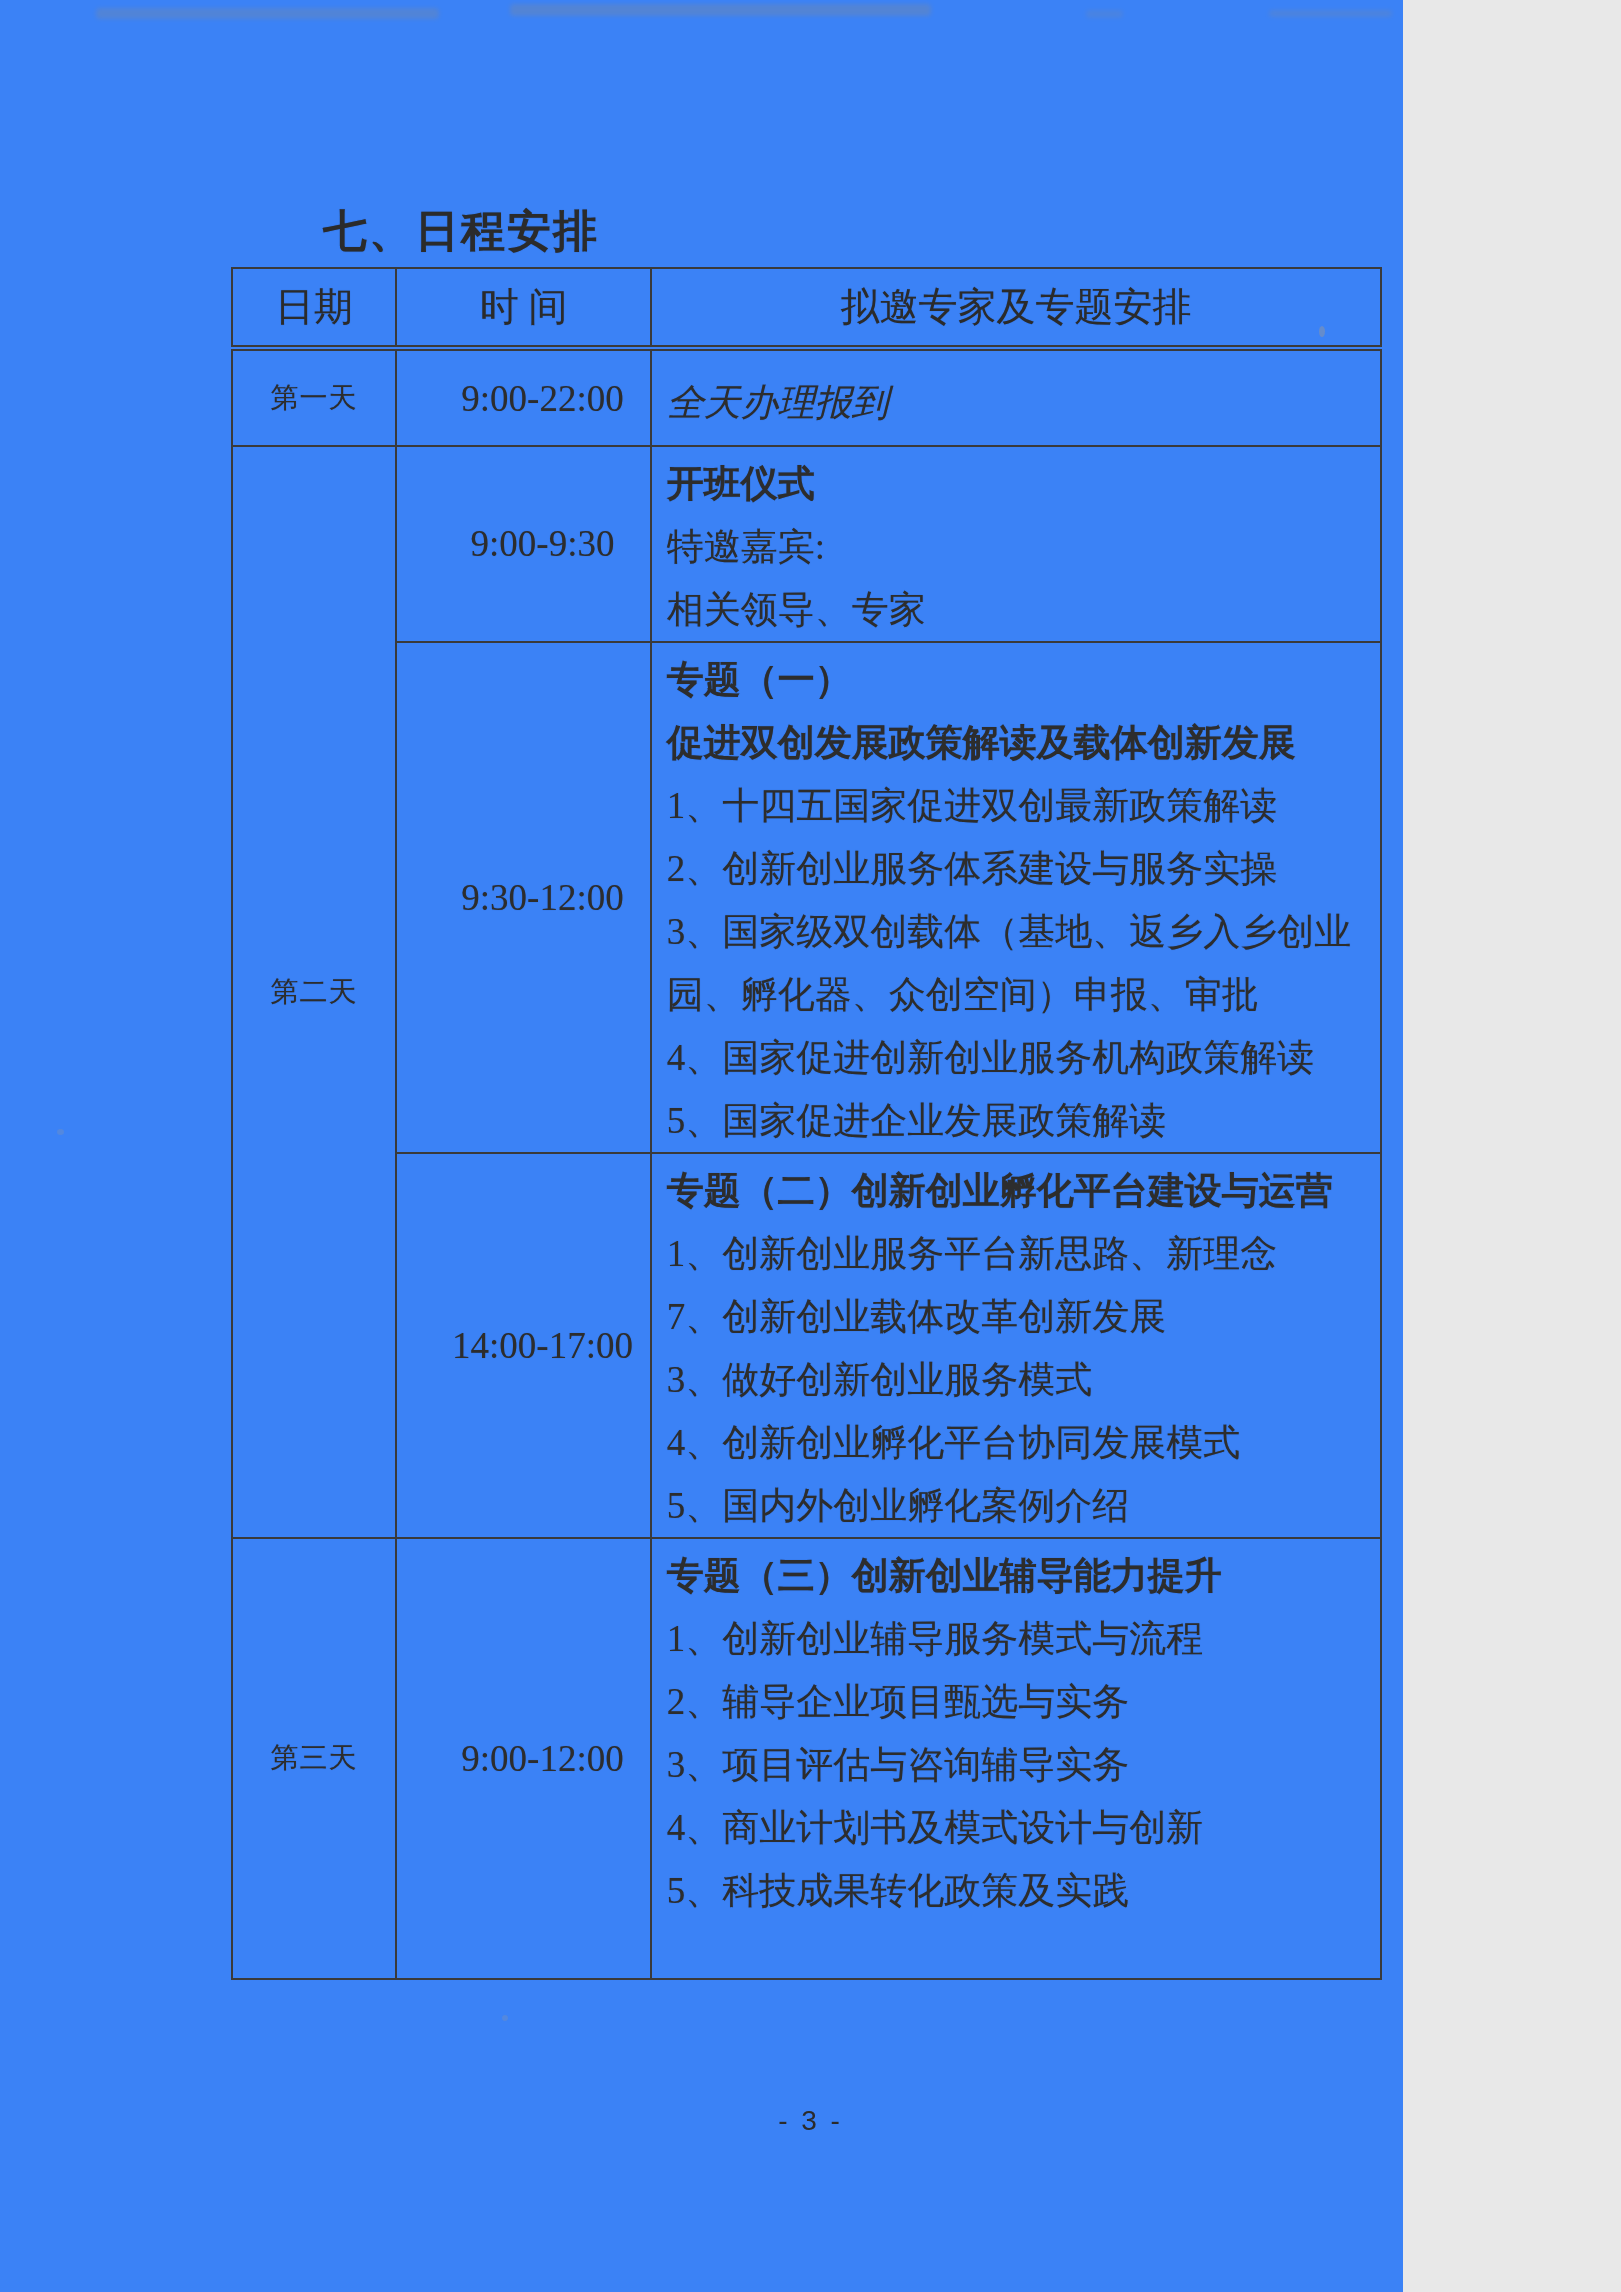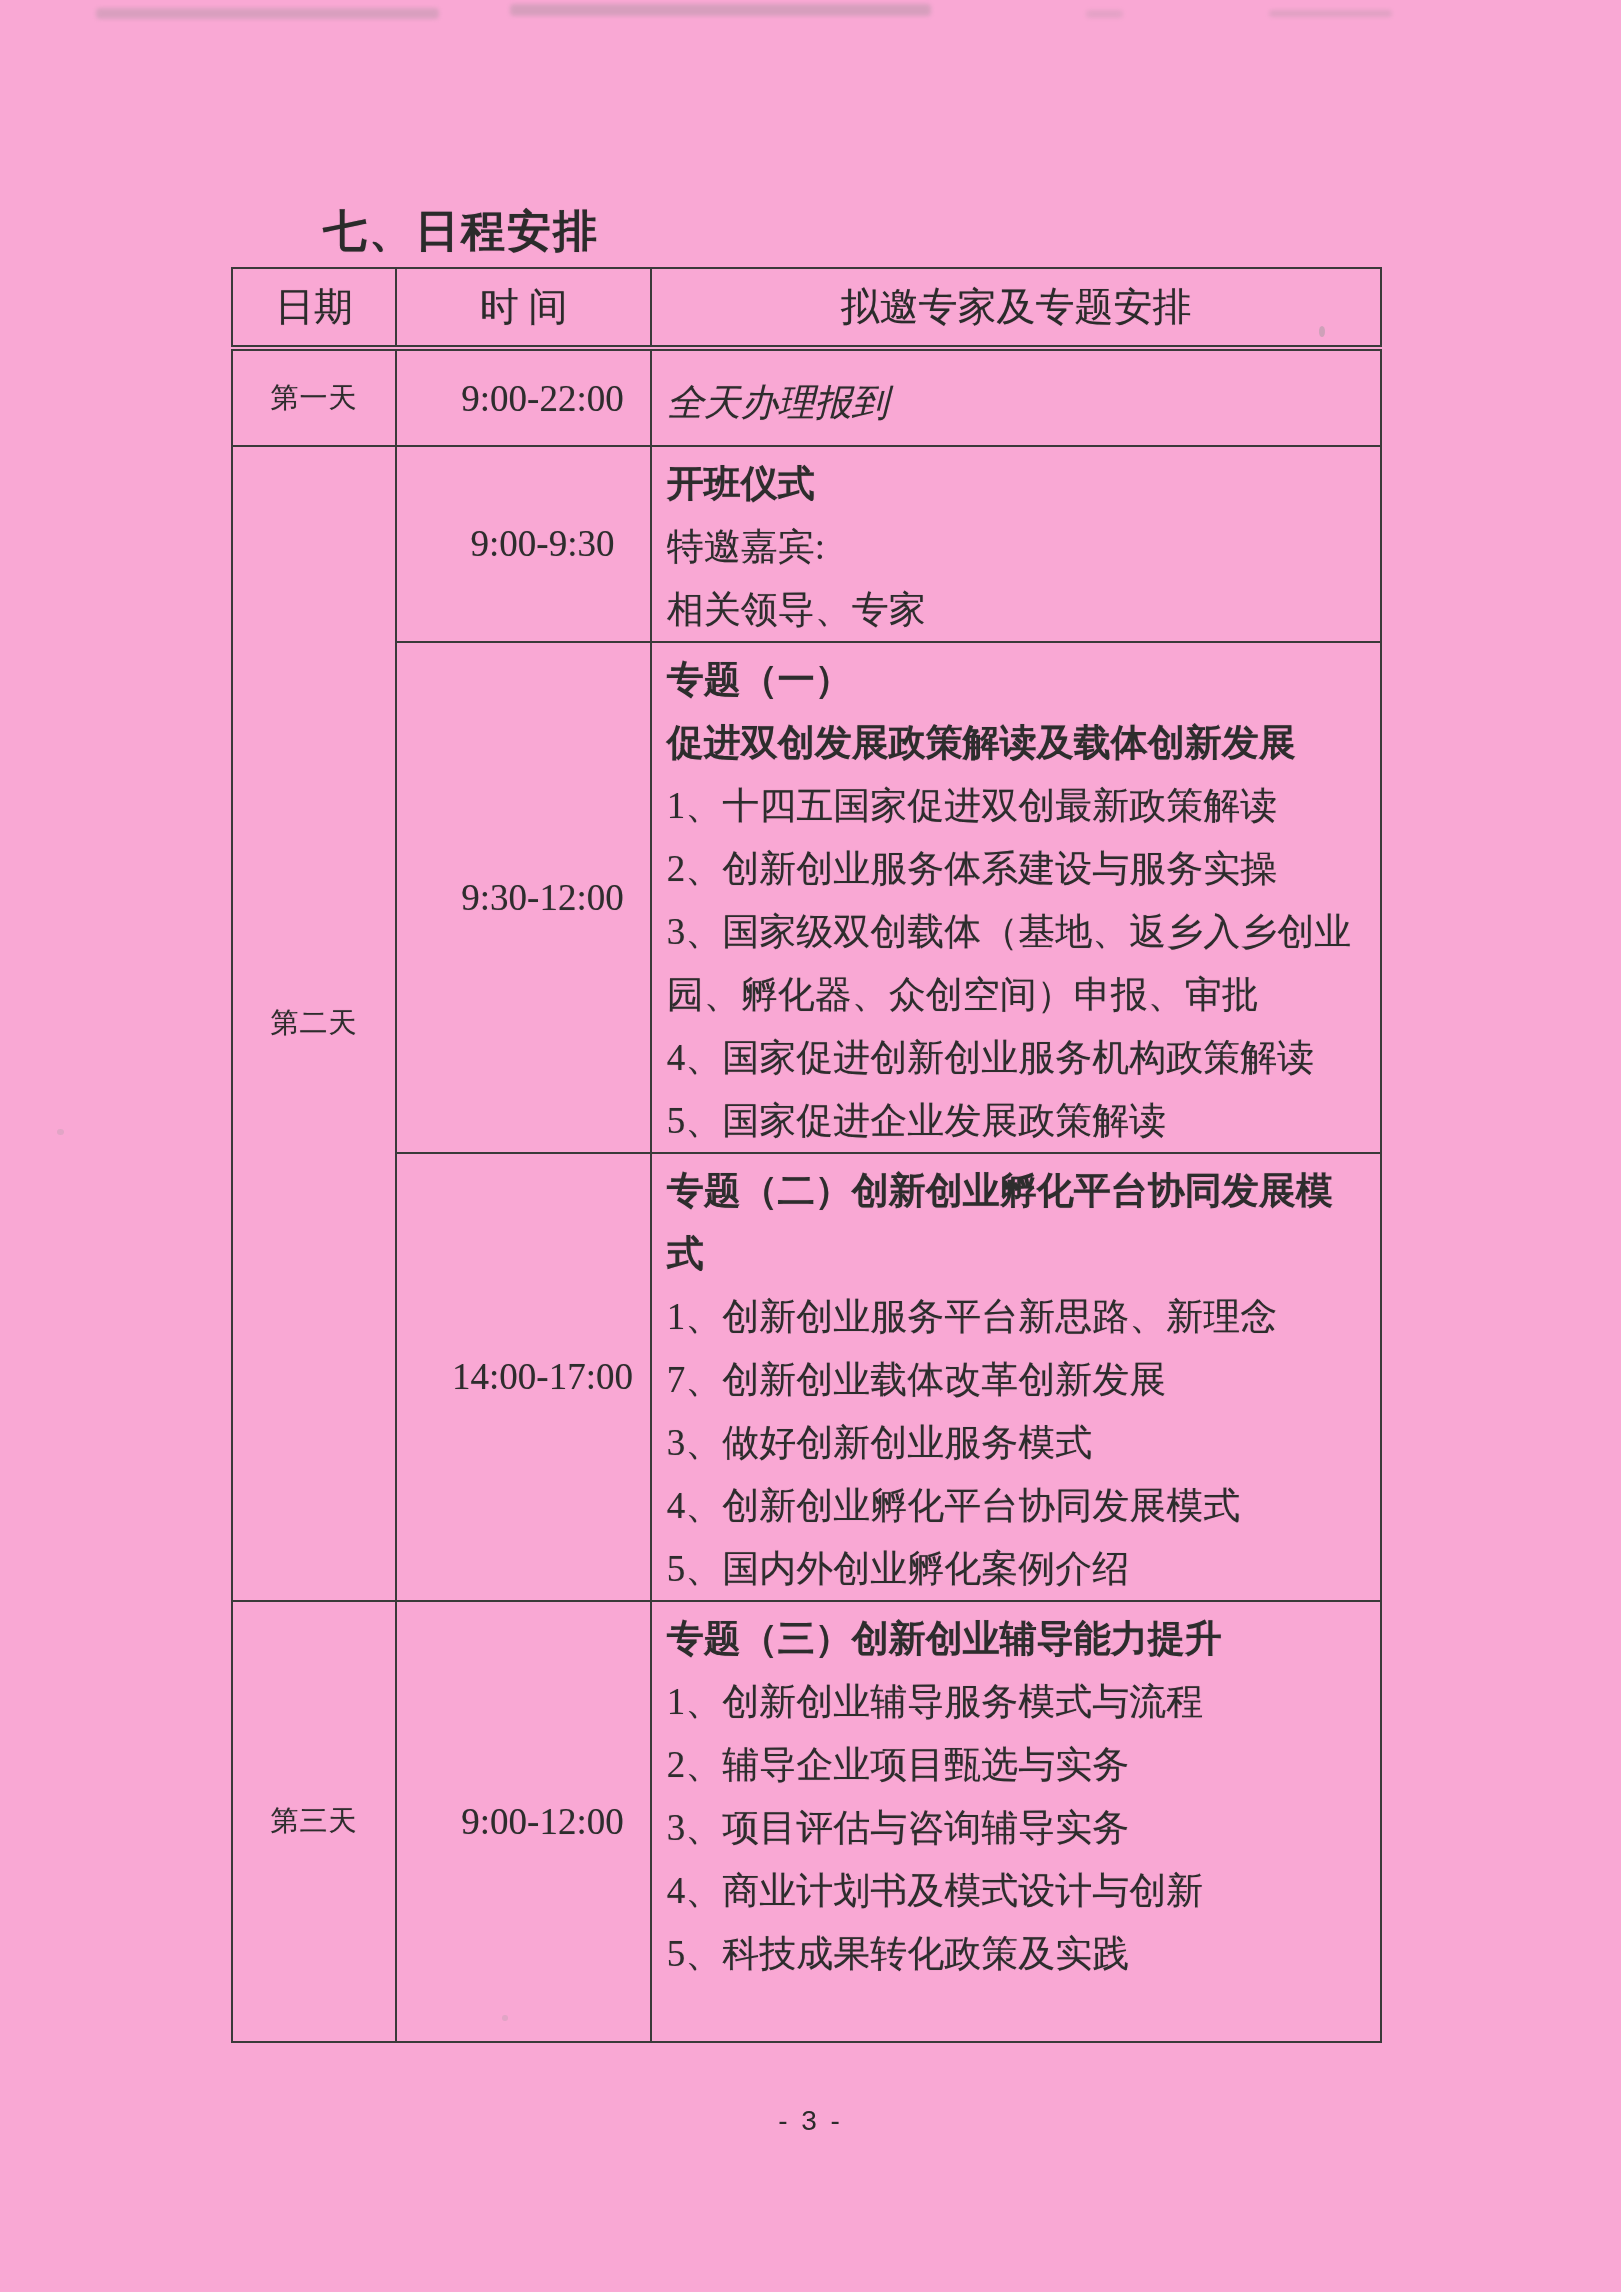--- a/index.html
+++ b/index.html
@@ -1,19 +1,19 @@
 <!DOCTYPE html>
 <html><head>
 <meta charset="utf-8">
 <style>
   html,body{margin:0;padding:0;background:#e8e8e8;}
   .page{
     position:relative;
-    width:1621px;height:2293px;
-    background:#f9a8d4;
+    width:1403px;height:2293px;
+    background:#3b82f6;
     font-family:"Liberation Serif","DejaVu Serif",serif;
     color:#2d2d2d;
     overflow:hidden;
   }
   
   .smudge{position:absolute;background:#8a8a8a;filter:blur(2px);border-radius:3.9px;}
   .sm1{left:96px;top:7.8px;width:343px;height:10.8px;opacity:.28;}
   .sm2{left:510px;top:3.9px;width:421px;height:11.8px;opacity:.30;}
   .sm3{left:1086px;top:9.8px;width:37px;height:7.8px;opacity:.18;}
   .sm4{left:1269px;top:9.8px;width:123px;height:6.9px;opacity:.22;}
@@ -126,21 +126,21 @@
         <div class="line">2、创新创业服务体系建设与服务实操</div>
         <div class="line">3、国家级双创载体（基地、返乡入乡创业园、孵化器、众创空间）申报、审批</div>
         <div class="line">4、国家促进创新创业服务机构政策解读</div>
         <div class="line">5、国家促进企业发展政策解读</div>
       </td>
     </tr>
 
     <tr class="r4">
       <td class="time">14:00-17:00</td>
       <td class="content">
-        <div class="line b">专题（二）创新创业孵化平台协同发展模式</div>
+        <div class="line b">专题（二）创新创业孵化平台建设与运营</div>
         <div class="line">1、创新创业服务平台新思路、新理念</div>
         <div class="line">7、创新创业载体改革创新发展</div>
         <div class="line">3、做好创新创业服务模式</div>
         <div class="line">4、创新创业孵化平台协同发展模式</div>
         <div class="line">5、国内外创业孵化案例介绍</div>
       </td>
     </tr>
 
     <tr class="r5">
       <td class="date">第三天</td>

